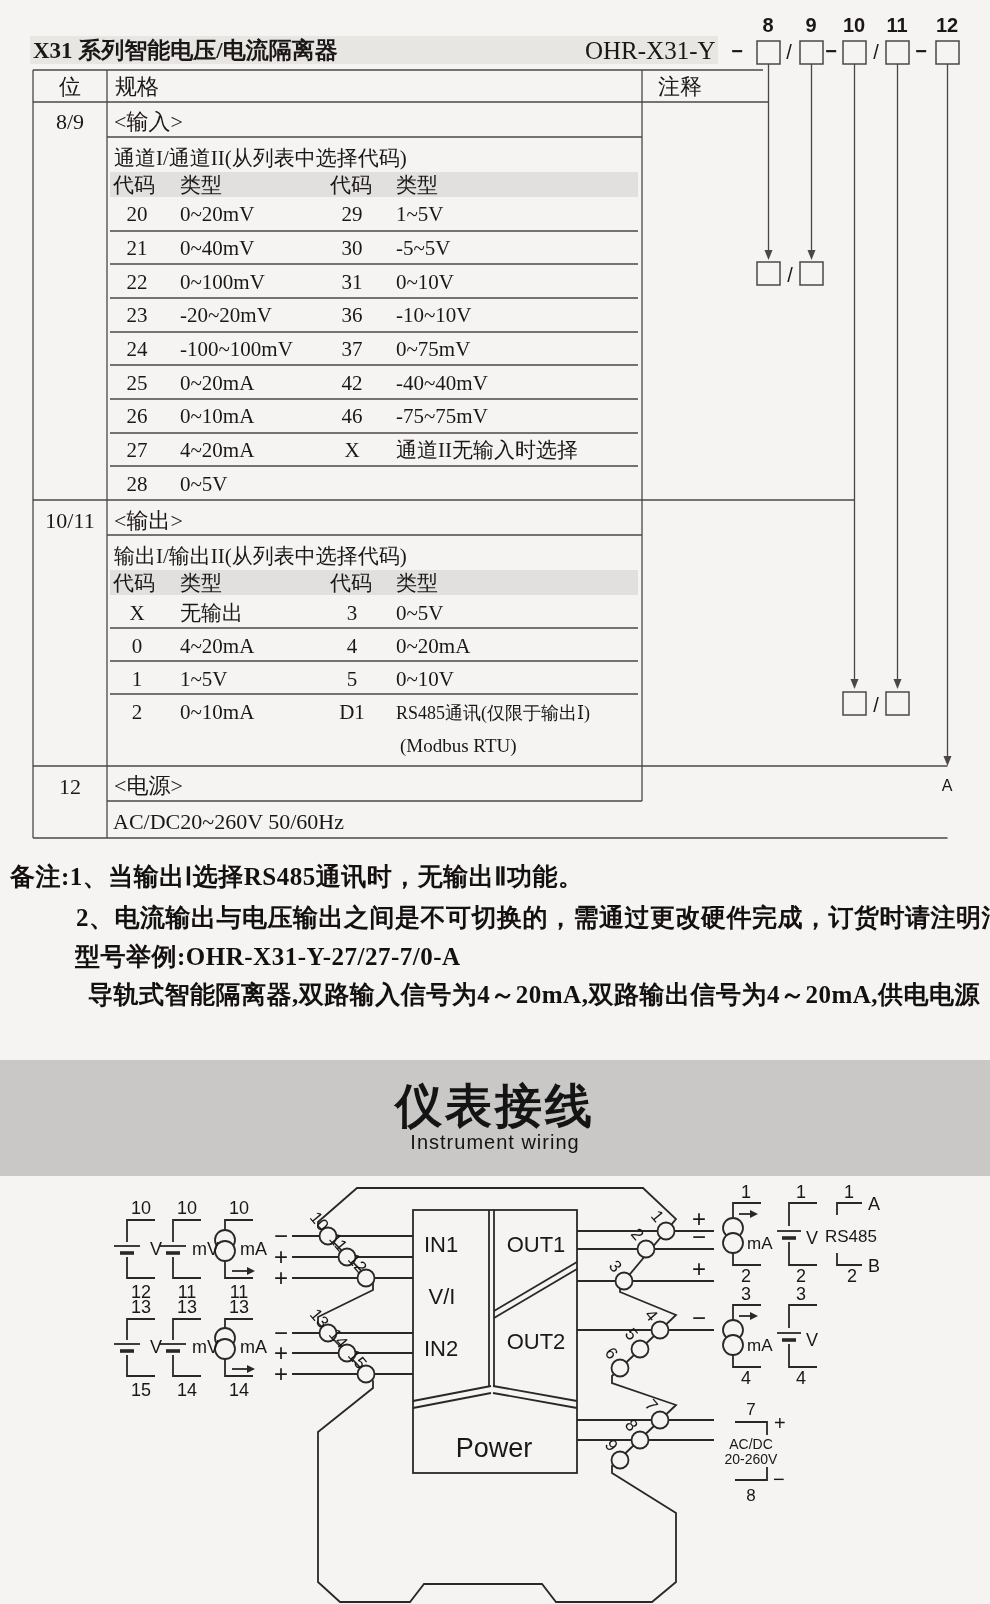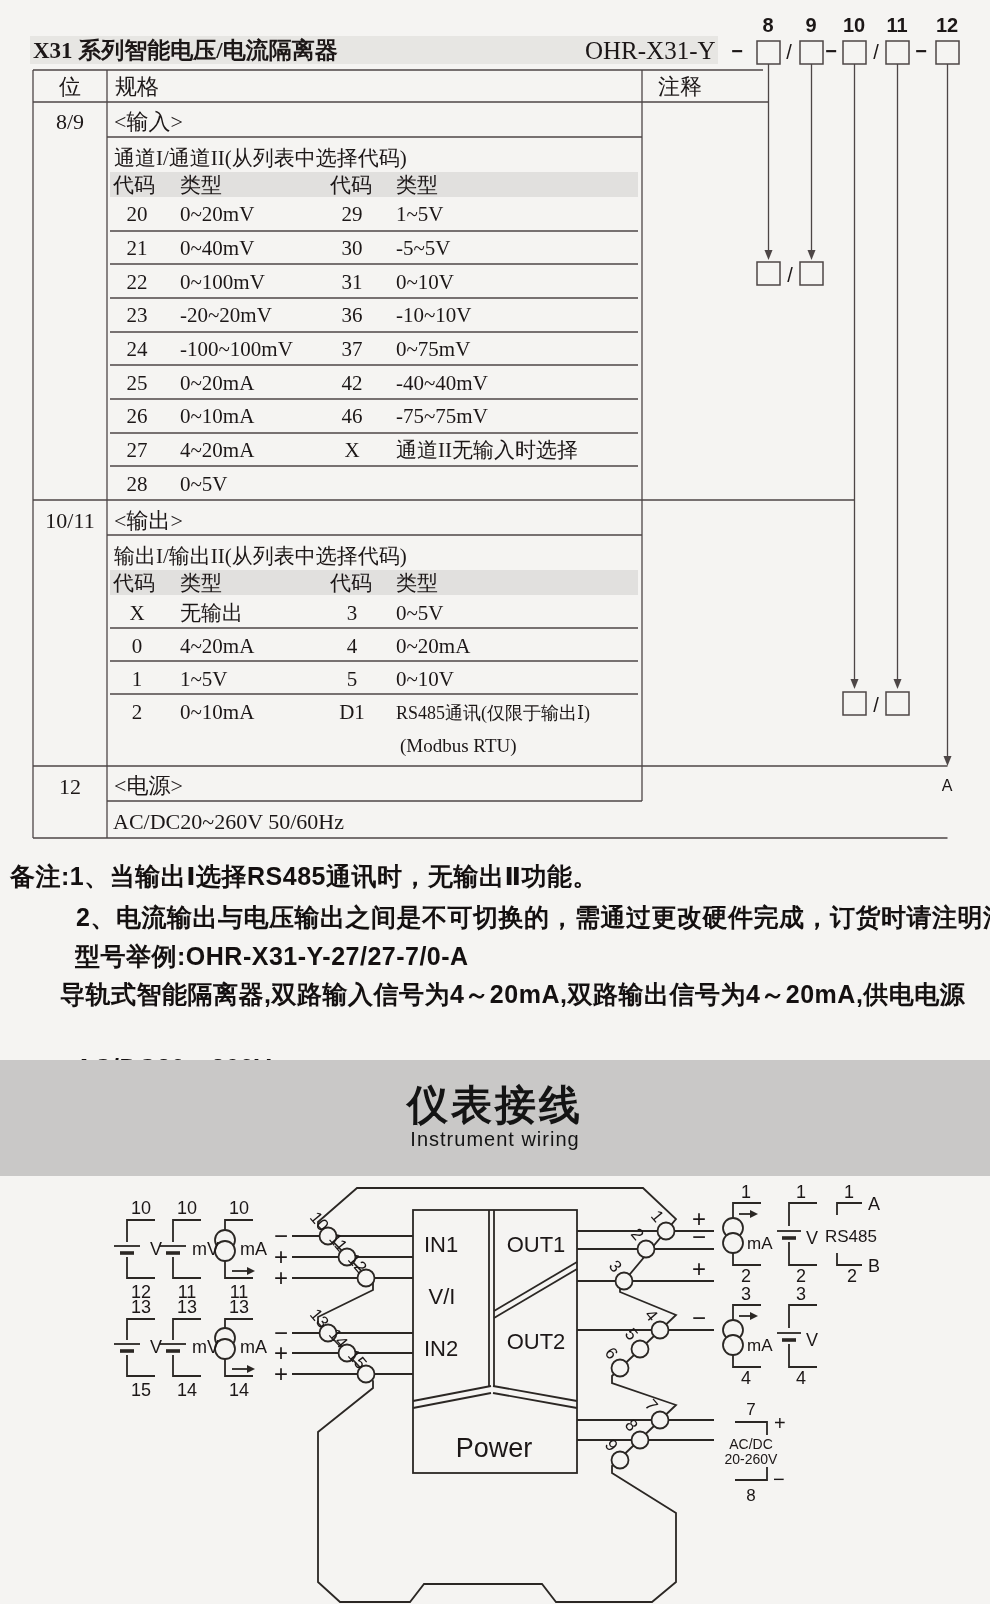--- a/index.html
+++ b/index.html
@@ -7,24 +7,24 @@
         font-family:"Liberation Sans","DejaVu Sans",sans-serif;color:var(--ink,#1c1717);}
   svg{position:absolute;left:0;display:block;}
   .t-serif{font-family:"Liberation Serif","DejaVu Serif",serif;fill:var(--ink,#1c1717);}
   .t-sans{font-family:"Liberation Sans","DejaVu Sans",sans-serif;fill:var(--ink,#1c1717);}
   .grid line, .grid path{stroke:var(--line,#4d4646);stroke-width:1.3;}
   .cbox{fill:none;stroke:var(--line,#6b6464);stroke-width:1.5;}
   .ah{fill:var(--line,#4d4646);}
   .w{stroke:var(--dline,#2b2724);stroke-width:1.8;fill:none;}
   .wt{stroke:var(--dline,#2b2724);stroke-width:3.6;fill:none;}
   .node{fill:var(--bg,#f5f4f2);stroke:var(--dline,#2b2724);stroke-width:1.8;}
-  .notes-line{position:absolute;font-size:25px;font-weight:600;color:#141010;white-space:nowrap;letter-spacing:0.5px;}
+  .notes-line{position:absolute;font-size:25px;font-weight:600;color:#141010;white-space:nowrap;letter-spacing:0.5px;font-family:Liberation Serif, serif;}
   .banner{position:absolute;top:1060px;left:0;width:990px;height:116px;background:var(--banner,#c9c8c7);
           display:flex;flex-direction:column;align-items:center;justify-content:center;}
-  .banner-title{font-size:41px;font-weight:700;color:#141414;letter-spacing:3px;line-height:1;}
+  .banner-title{font-size:47px;font-weight:700;color:#141414;letter-spacing:3px;line-height:1;}
   .banner-sub{font-size:20px;color:#141414;margin-top:2px;letter-spacing:1px;text-align:center;}
 </style>
 </head>
 <body>
 
 <div class="page">
 
   <svg width="990" height="860" viewBox="0 0 990 860" style="top:0;">
 
     <g>
@@ -189,21 +189,21 @@
       <text class="t-serif" x="400" y="752" font-size="19">(Modbus RTU)</text>
     </g>
 
     <text class="t-serif" x="114" y="793" font-size="22">&lt;电源&gt;</text>
     <text class="t-serif" x="113" y="829" font-size="22">AC/DC20~260V  50/60Hz</text>
   </svg>
 
   <div class="notes-line" style="left:10px;top:860px;">备注:1、当输出Ⅰ选择RS485通讯时，无输出Ⅱ功能。</div>
   <div class="notes-line" style="left:76px;top:901px;">2、电流输出与电压输出之间是不可切换的，需通过更改硬件完成，订货时请注明清楚。</div>
   <div class="notes-line" style="left:75px;top:940px;">型号举例:OHR-X31-Y-27/27-7/0-A</div>
-  <div class="notes-line" style="left:60px;top:978px;">导轨式智能隔离器,双路输入信号为4～20mA,双路输出信号为4～20mA,供电电源</div>
+  <div class="notes-line" style="left:88px;top:978px;">导轨式智能隔离器,双路输入信号为4～20mA,双路输出信号为4～20mA,供电电源</div>
   <div class="notes-line" style="left:75px;top:1052px;">AC/DC20～260V。</div>
 
   <div class="banner">
     <div class="banner-title">仪表接线</div>
     <div class="banner-sub">Instrument wiring</div>
   </div>
 
   <svg width="990" height="459" viewBox="0 0 990 459" style="top:1145px;">
 
     <path class="w" d="M357,43 H643 L676,74 L620,141 L620,147 L676,170 L612,231 L612,238 L676,260 L612,321 L612,328 L676,368 L676,437 L652,457 H556 L542,439 H424 L410,457 H340 L318,437 L318,287 L373,243 L373,236 L318,178 L318,172 L373,145 L373,138 L318,81 L318,77 Z"></path>

